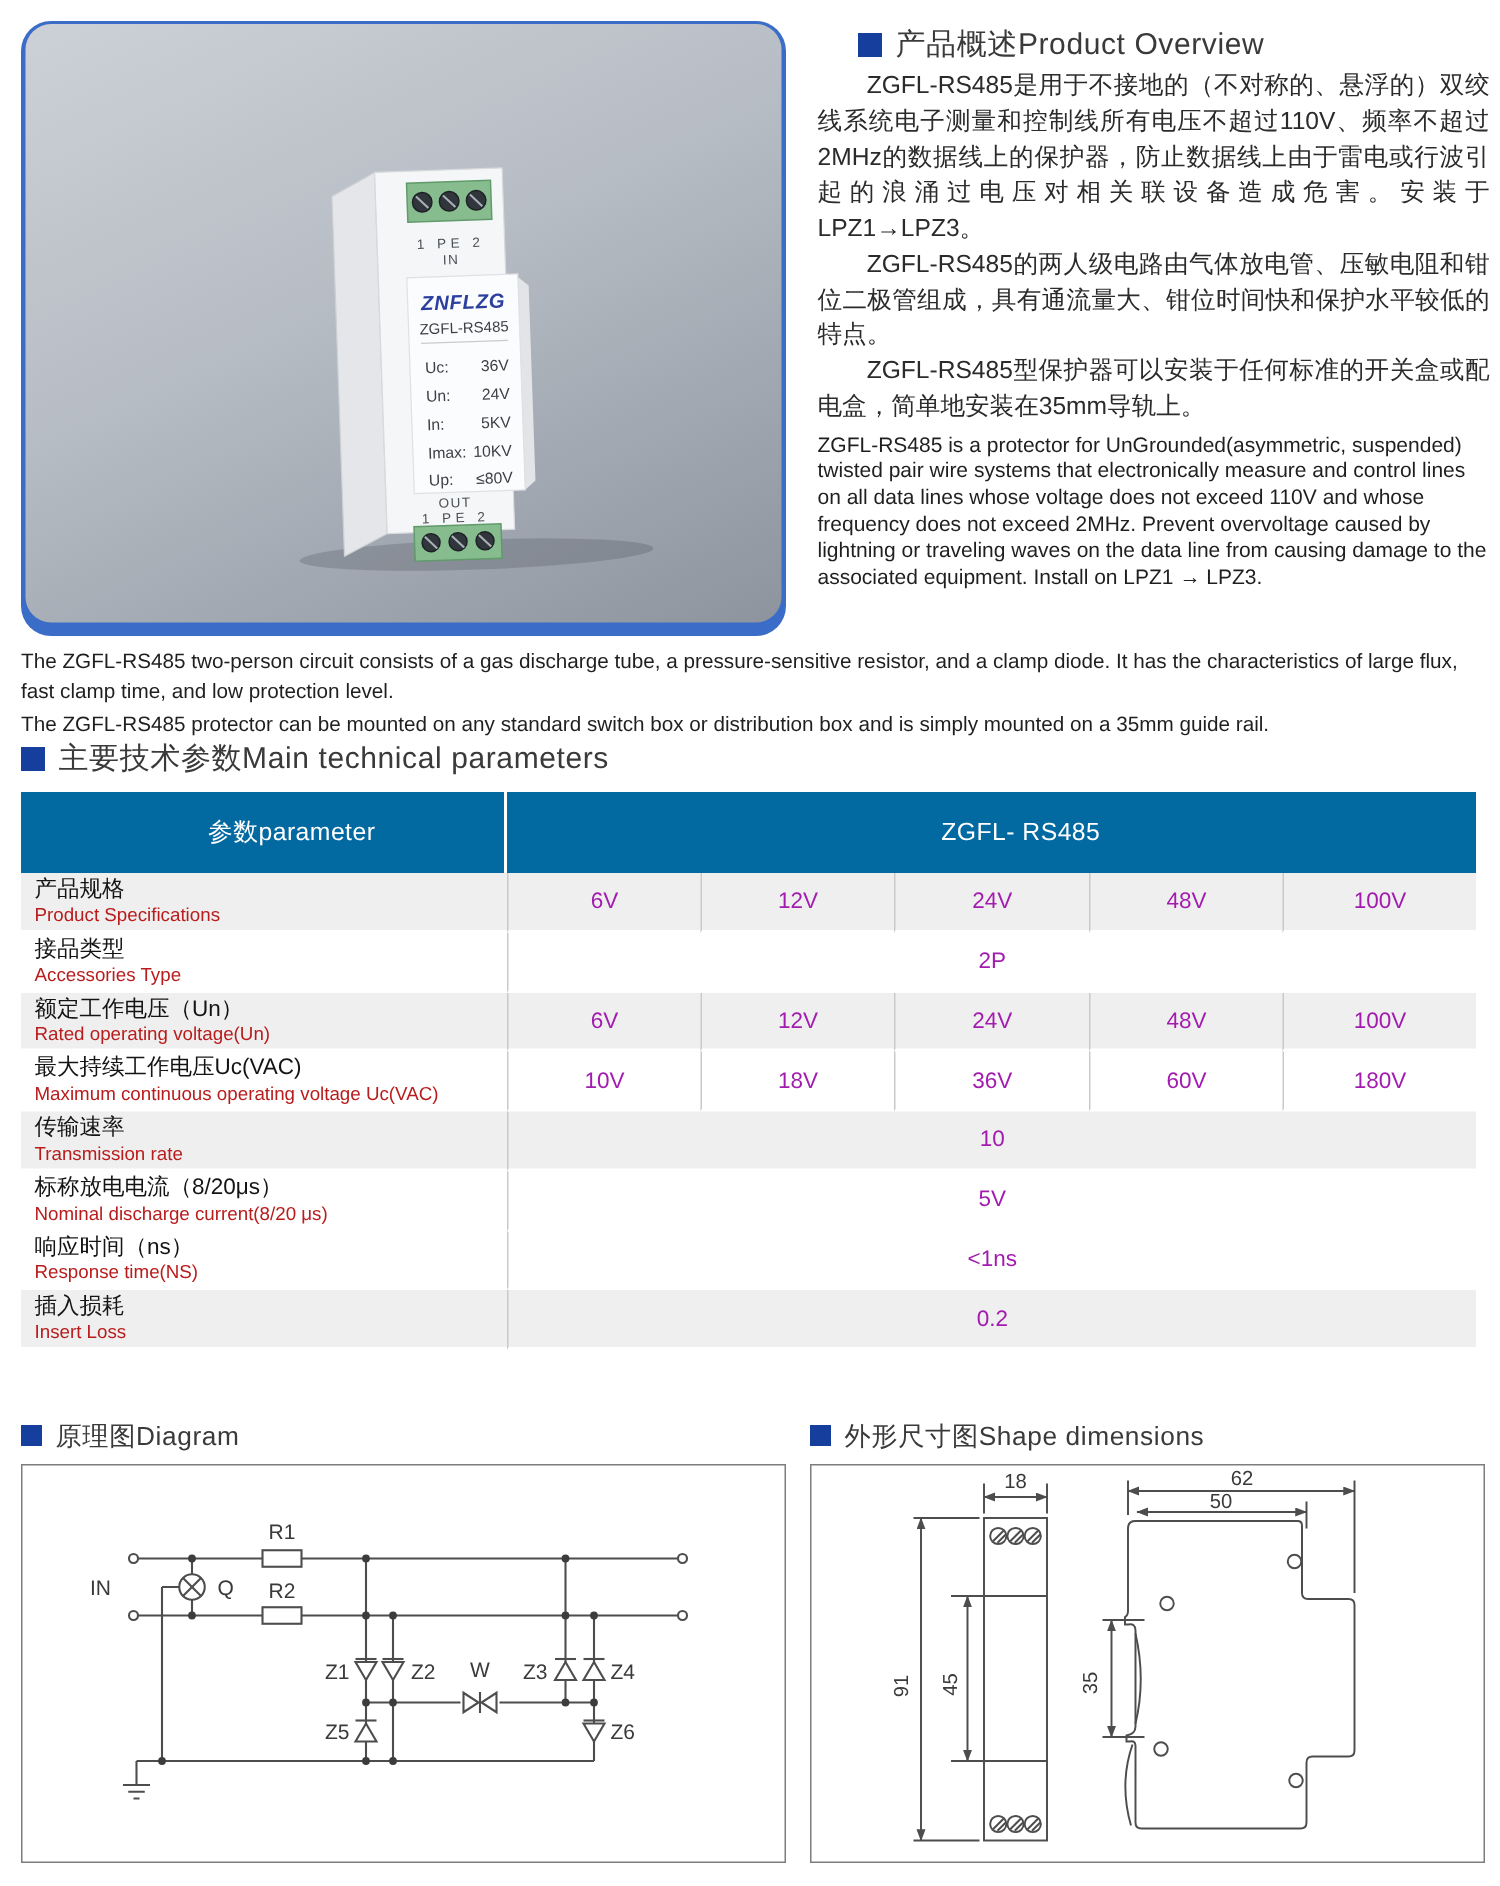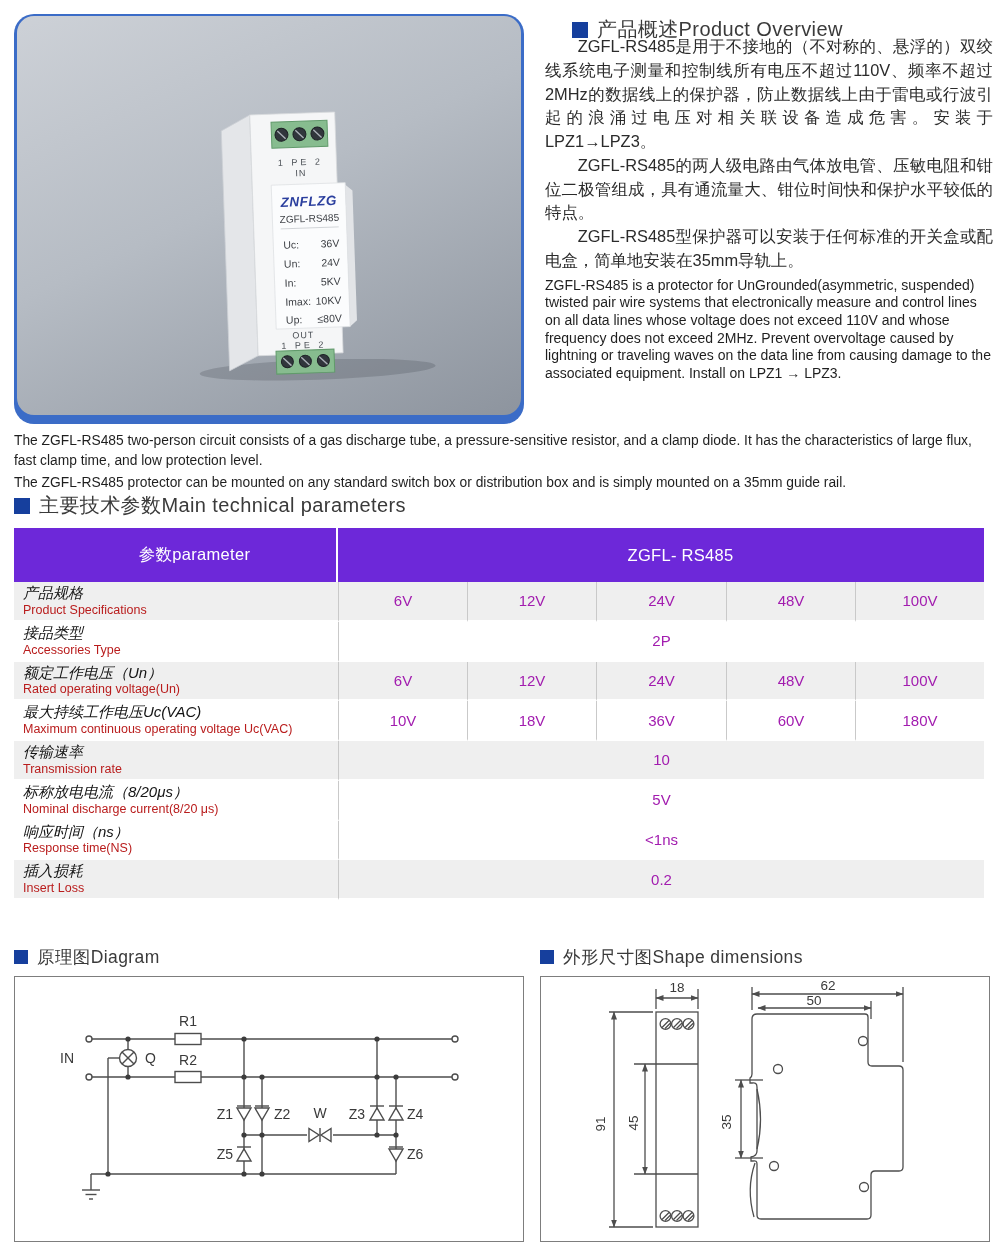--- a/index.html
+++ b/index.html
@@ -13,38 +13,38 @@
   .photo-inner svg{display:block;}
 
   
   .sec{position:absolute;display:flex;align-items:center;gap:9px;color:#3a3a3a;}
   .sec .sq{width:16px;height:16px;background:#163f9d;flex:0 0 auto;}
   .sec .t{font-size:20px;letter-spacing:.4px;white-space:nowrap;}
   .sec.small .sq{width:14px;height:14px;}
   .sec.small .t{font-size:17.5px;}
 
   
-  .overview{position:absolute;left:545px;top:35px;width:448px;}
+  .overview{position:absolute;left:545px;top:46px;width:448px;}
   .cnp{font-size:16.4px;line-height:1.45;color:#2b2b2b;text-indent:2em;margin:0;text-align:justify;}
   .enp{font-size:14px;line-height:1.26;color:#1f1f1f;margin:4px 0 0 0;}
 
   
   .summary{position:absolute;left:14px;top:431px;width:976px;color:#1f1f1f;}
   .summary p{margin:0 0 3px 0;font-size:13.8px;line-height:1.42;}
 
   
   table.tech{position:absolute;left:14px;top:528px;width:970px;border-collapse:separate;border-spacing:0;table-layout:fixed;}
-  table.tech th{background:#6d28d9;color:#ffffff;font-weight:normal;font-size:16.5px;height:52px;letter-spacing:.3px;padding-left:40px;}
+  table.tech th{background:#0369a1;color:#ffffff;font-weight:normal;font-size:16.5px;height:52px;letter-spacing:.3px;padding-left:40px;}
   table.tech th.ph{border-right:2px solid #ffffff;}
   table.tech td{border-bottom:2px solid #ffffff;vertical-align:middle;height:37px;box-sizing:border-box;}
   table.tech td.p{padding:2px 6px 3px 9px;}
   table.tech td.v{text-align:center;font-size:15px;color:#a21caf;border-left:1px solid #c9c9c9;}
   table.tech tr.g td{background:#efefef;}
   table.tech tr.w td{background:#ffffff;}
-  .cn{font-size:15px;color:#141414;line-height:1.25;font-style:italic;}
+  .cn{font-size:15px;color:#141414;line-height:1.25;}
   .en{font-size:12.5px;color:#b91c1c;line-height:1.12;}
 
   
   .box{position:absolute;top:976px;height:266px;background:#fff;border:1px solid #7d7d7d;box-sizing:border-box;}
   .box.diagram{left:14px;width:510px;}
   .box.dims{left:540px;width:450px;}
   .box svg{display:block;}
   svg text{font-family:"Liberation Sans",sans-serif;}
 </style>
 </head>

